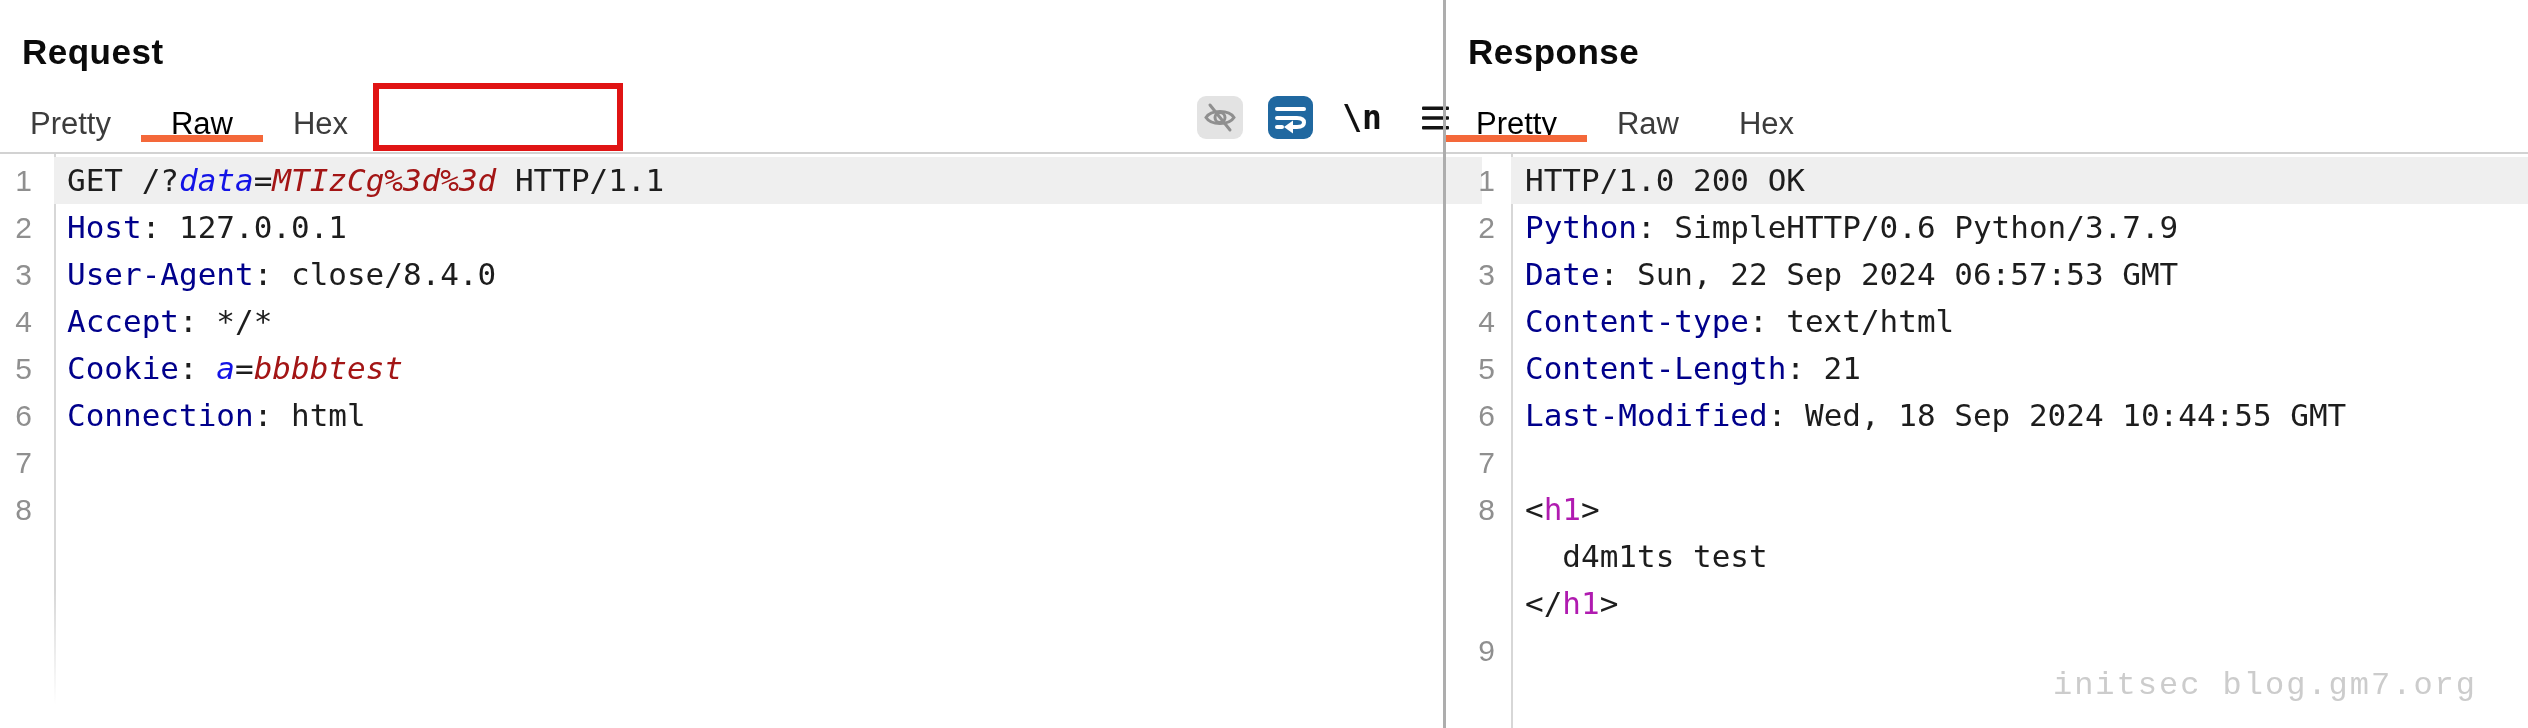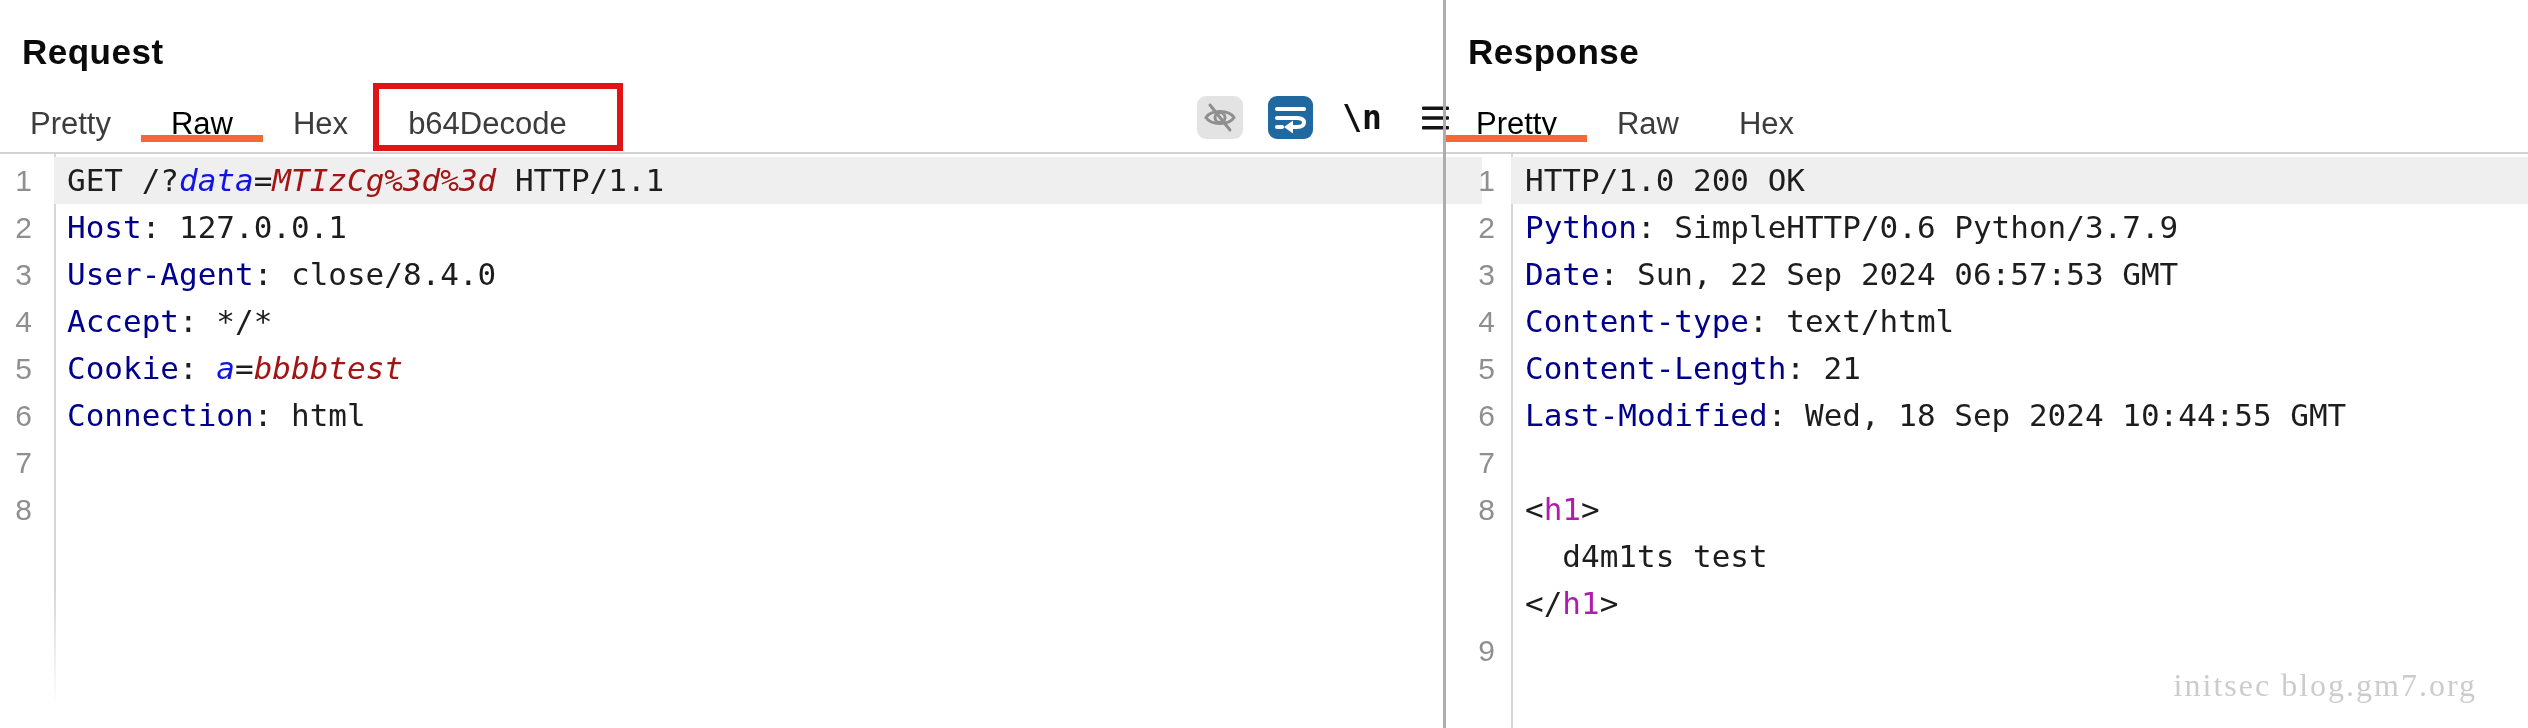--- a/index.html
+++ b/index.html
@@ -77,44 +77,41 @@
   .panel-response .code{padding-left:14px;}
   .code-line.selected .code{background:var(--selected-line-bg);}
   .seg-plain{color:#1d1d1d;margin-top:28px;}
   .seg-hname{color:var(--header-name);}
   .seg-pname{color:var(--param-name);font-style:italic;}
   .seg-pvalue{color:var(--param-value);font-style:italic;}
   .seg-tag{color:var(--html-tag);}
   
   .watermark{
     position:absolute;right:51px;bottom:24px;
-    font-family:Liberation Serif, serif;font-size:32px;letter-spacing:2px;
+    font-family:Liberation Mono, monospace;font-size:32px;letter-spacing:2px;
     color:var(--watermark-gray);
   }
 </style>
 </head>
 <body>
 
 <div id="app">
 
   <section class="panel panel-request">
     <h2 class="panel-title">Request</h2>
 
     <div class="tabs-row">
         <div class="tab">
           <span>Pretty</span>
         </div>
         <div class="tab active">
           <span>Raw</span>
         </div>
         <div class="tab">
           <span>Hex</span>
-        </div>
-        <div class="tab">
-          <span>b64Decode</span>
         </div>
       </div>
     <div class="red-box"></div>
 
     <div class="toolbar">
       <button class="icon-btn btn-eye" title="">
         <svg width="46" height="43" viewBox="0 0 46 43">
           <g fill="none" stroke="#8f8f8f" stroke-width="3" stroke-linecap="round">
             <path d="M9 21.5 C14 13.5 32 13.5 37 21.5 C32 29.5 14 29.5 9 21.5 Z"></path>
             <circle cx="23" cy="21.5" r="5"></circle>

